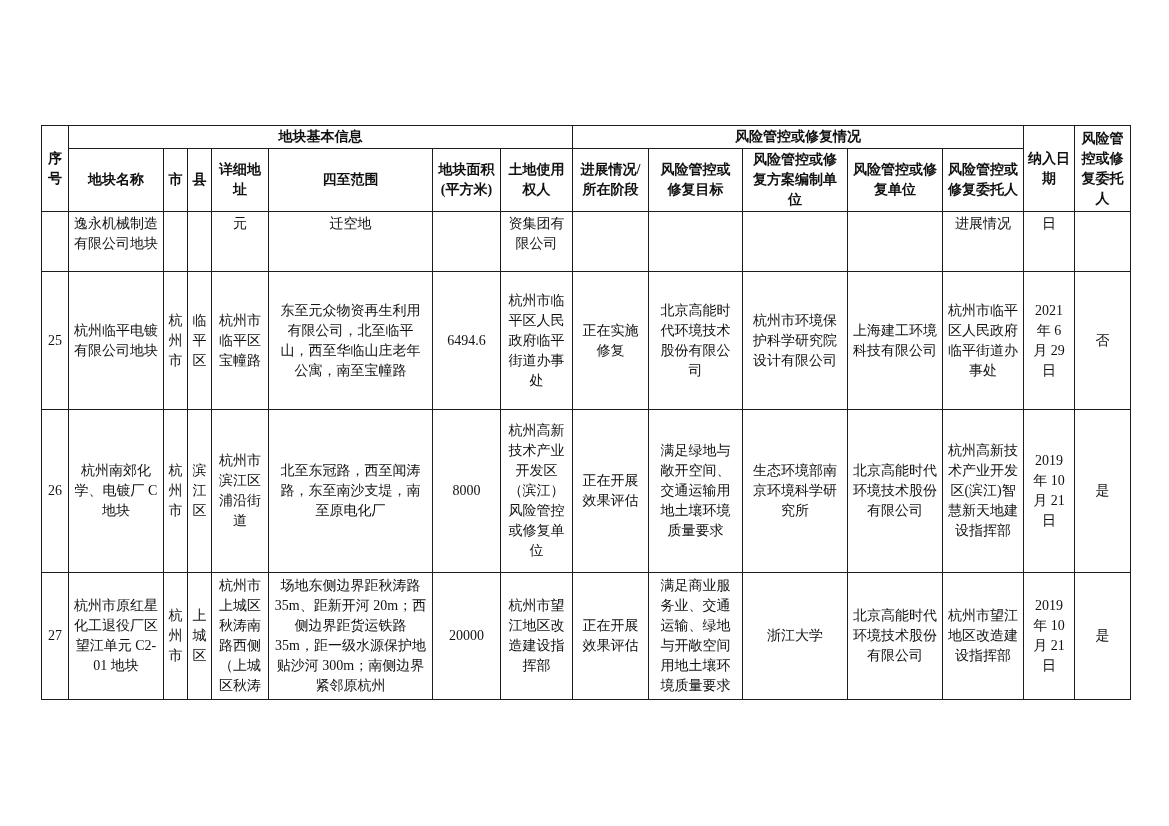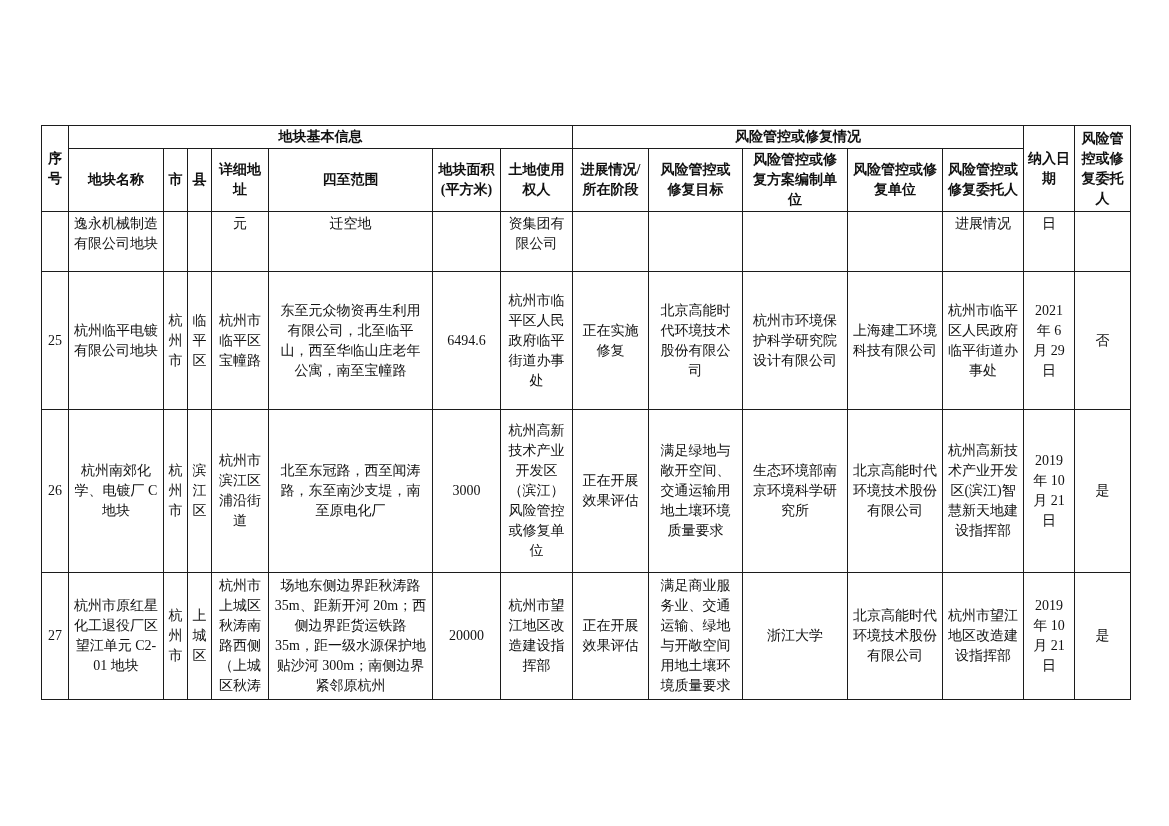--- a/index.html
+++ b/index.html
@@ -127,21 +127,21 @@
 日</td>
         <td class="nw">否</td>
       </tr>
       <tr class="row-26">
         <td class="nw">26</td>
         <td>杭州南郊化学、电镀厂 C 地块</td>
         <td class="nw">杭州市</td>
         <td class="nw">滨江区</td>
         <td>杭州市滨江区浦沿街道</td>
         <td>北至东冠路，西至闻涛路，东至南沙支堤，南至原电化厂</td>
-        <td>3000</td>
+        <td>8000</td>
         <td>杭州高新技术产业开发区（滨江）风险管控或修复单位</td>
         <td>正在开展效果评估</td>
         <td>满足绿地与敞开空间、交通运输用地土壤环境质量要求</td>
         <td>生态环境部南京环境科学研究所</td>
         <td>北京高能时代环境技术股份有限公司</td>
         <td>杭州高新技术产业开发区(滨江)智慧新天地建设指挥部</td>
         <td class="nw">2019
 年 10
 月 21
 日</td>

